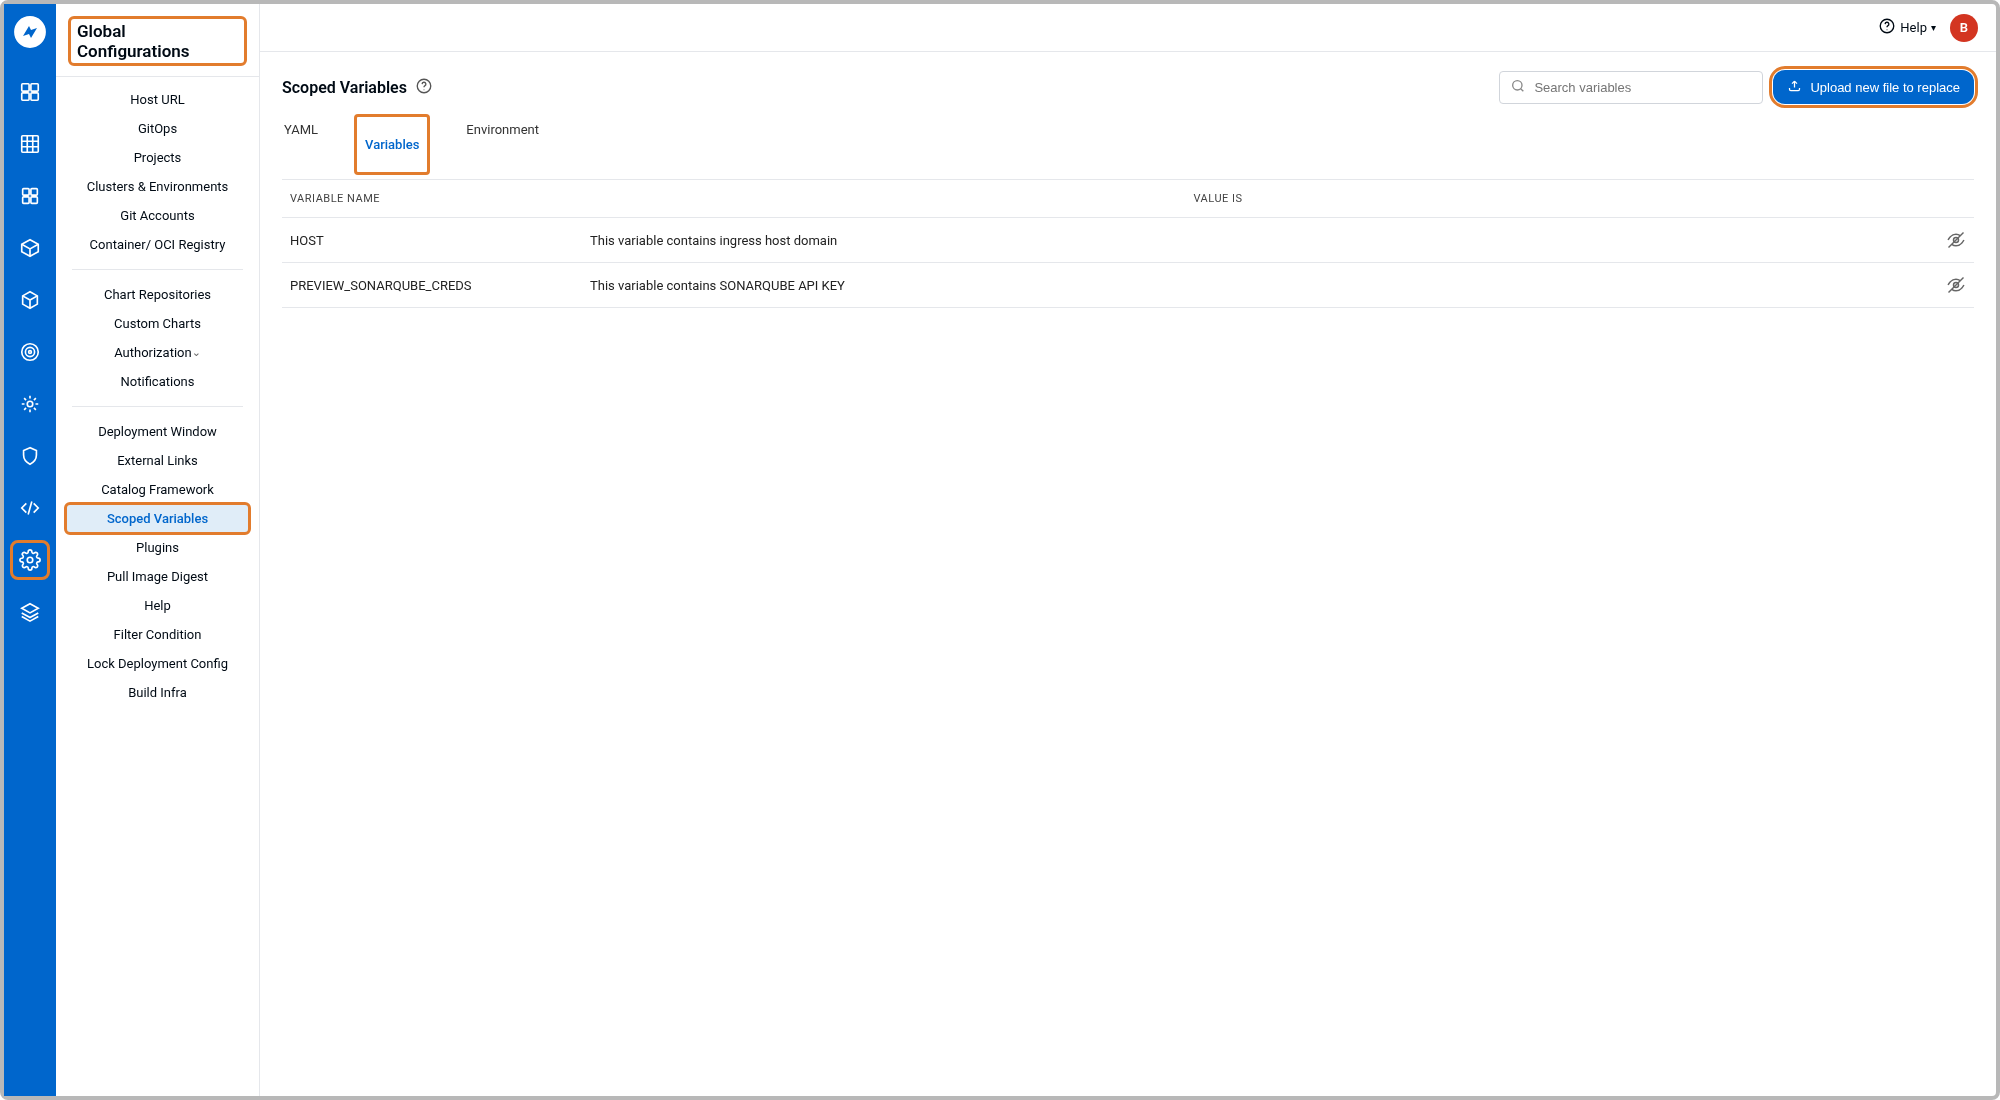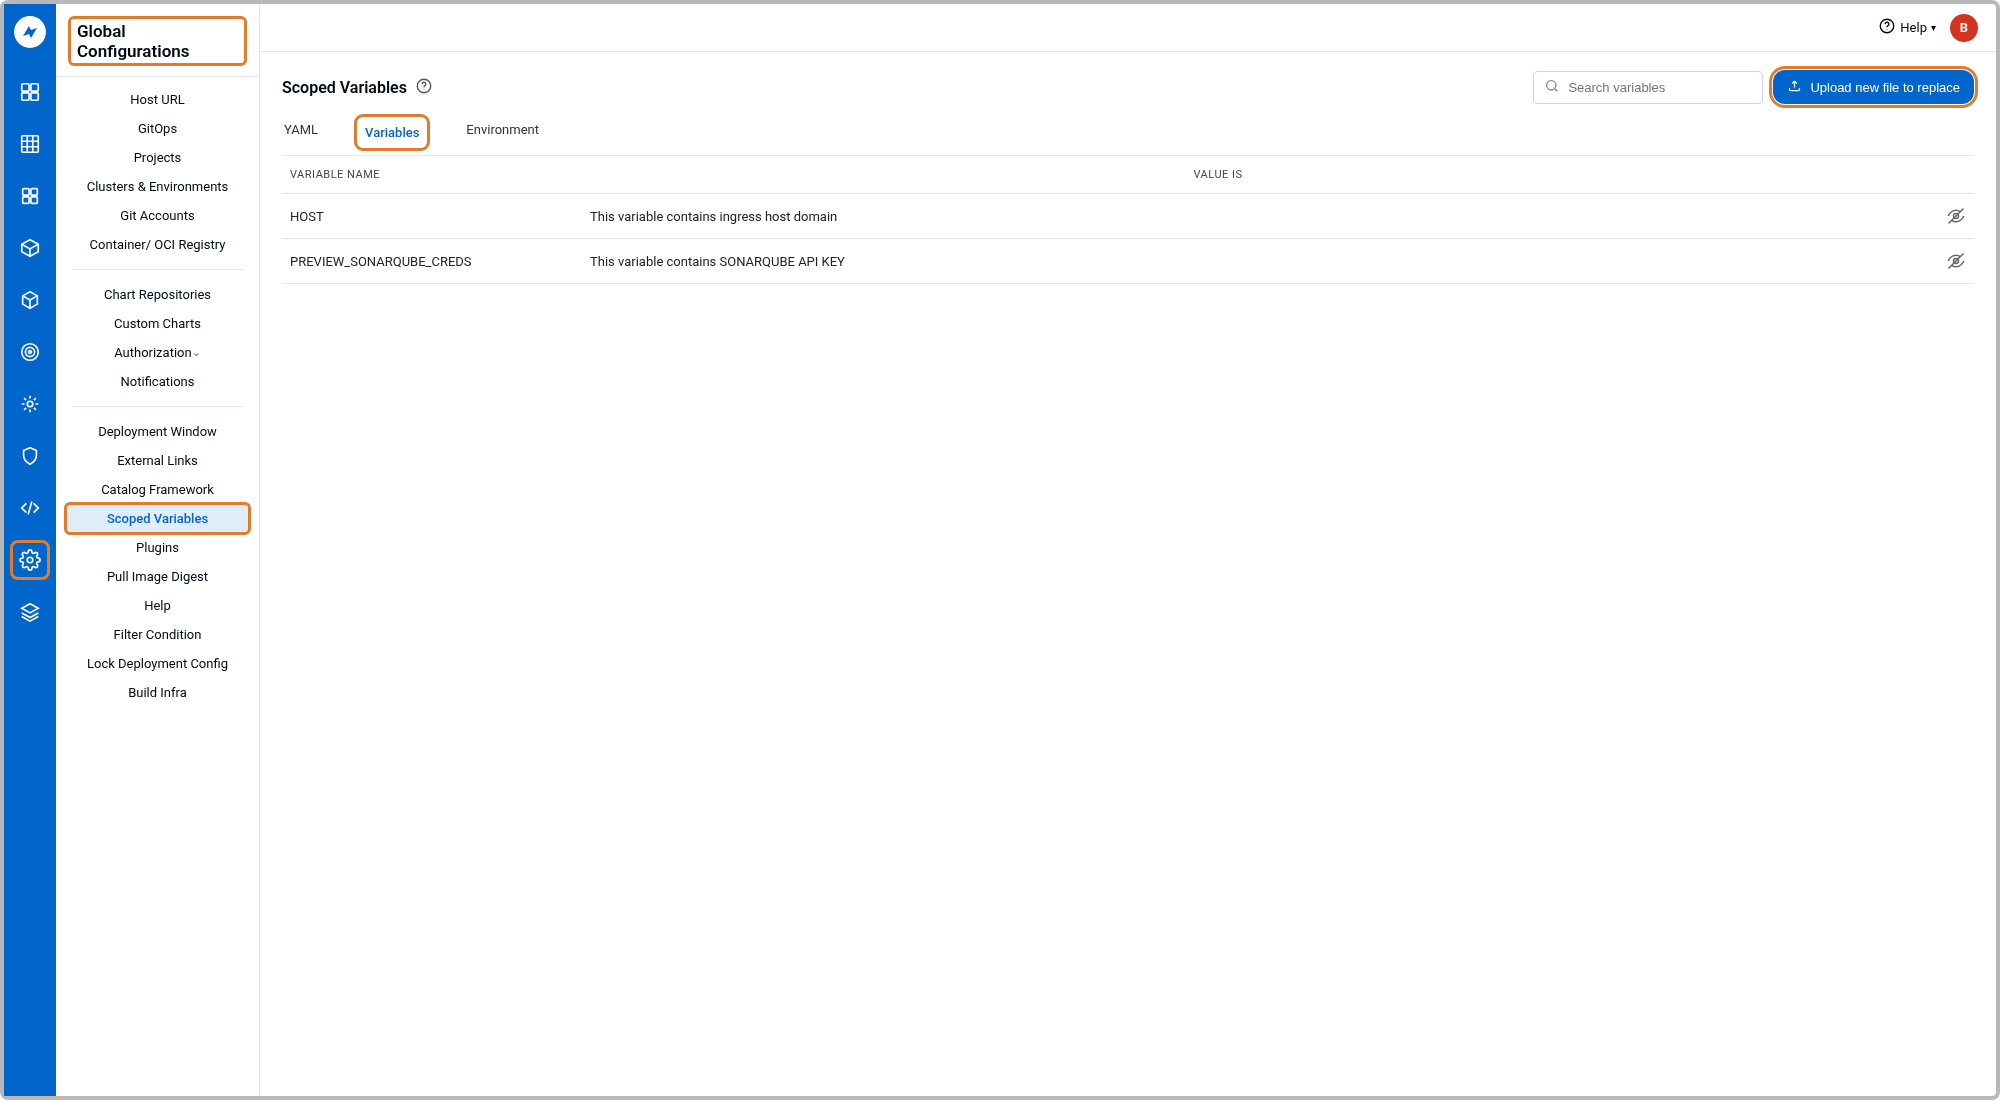--- a/index.html
+++ b/index.html
@@ -123,21 +123,21 @@
       display: flex; align-items: center; justify-content: space-between;
       gap: 14px; margin-bottom: 6px;
     }
     .content-title-group { display: flex; align-items: center; gap: 8px; }
     .content-title { font-size: 16px; font-weight: 600; }
     .info-icon svg { width: 18px; height: 18px; stroke: #555; fill: none; stroke-width: 1.8; }
     .head-right { display: flex; align-items: center; gap: 10px; }
     .search-wrap {
       display: flex; align-items: center;
       border: 1px solid #d1d5db; border-radius: 4px;
-      padding: 6px 10px; width: 230px; background: #fff;
+      padding: 6px 10px; width: 264px; background: #fff;
     }
     .search-wrap svg { width: 16px; height: 16px; stroke: #888; fill: none; stroke-width: 2; }
     .search-wrap input {
       border: none; outline: none; font-size: 13px; margin-left: 8px;
       flex: 1; color: #333; background: transparent;
     }
     .upload-btn {
       background: #0066cc; color: #fff; border: none;
       border-radius: 12px; padding: 8px 14px; font-size: 13px;
       font-weight: 500; cursor: pointer;
@@ -146,22 +146,22 @@
     }
     .upload-btn svg { width: 15px; height: 15px; stroke: #fff; fill: none; stroke-width: 2; }
     
     .tabs { display: flex; gap: 34px; border-bottom: 1px solid #e5e7eb; margin-top: 10px; }
     .tab {
       padding: 8px 2px; font-size: 13px; color: #333; cursor: pointer;
       border-bottom: 2px solid transparent;
     }
     .tab.active {
       color: #0066cc; font-weight: 500;
-      border: 3px solid #e27c2d; border-radius: 9px;
-      padding: 8px 8px; margin-bottom: 4px;
+      border: 3px solid #e27c2d; border-radius: 4px;
+      padding: 20px 8px; margin-bottom: 4px;
     }
     
     .tbl { width: 100%; }
     .tbl-head, .tbl-row {
       display: grid;
       grid-template-columns: 300px 1fr 120px;
       align-items: center;
       padding: 12px 8px;
       border-bottom: 1px solid #e5e7eb;
     }

